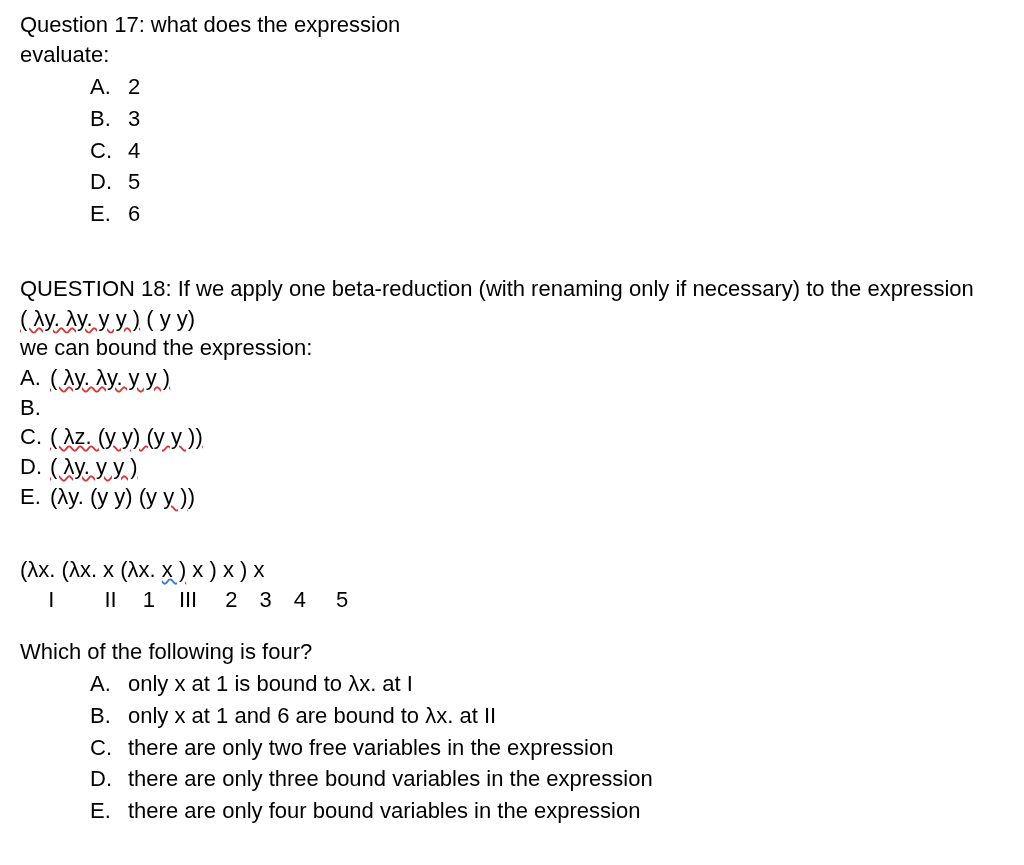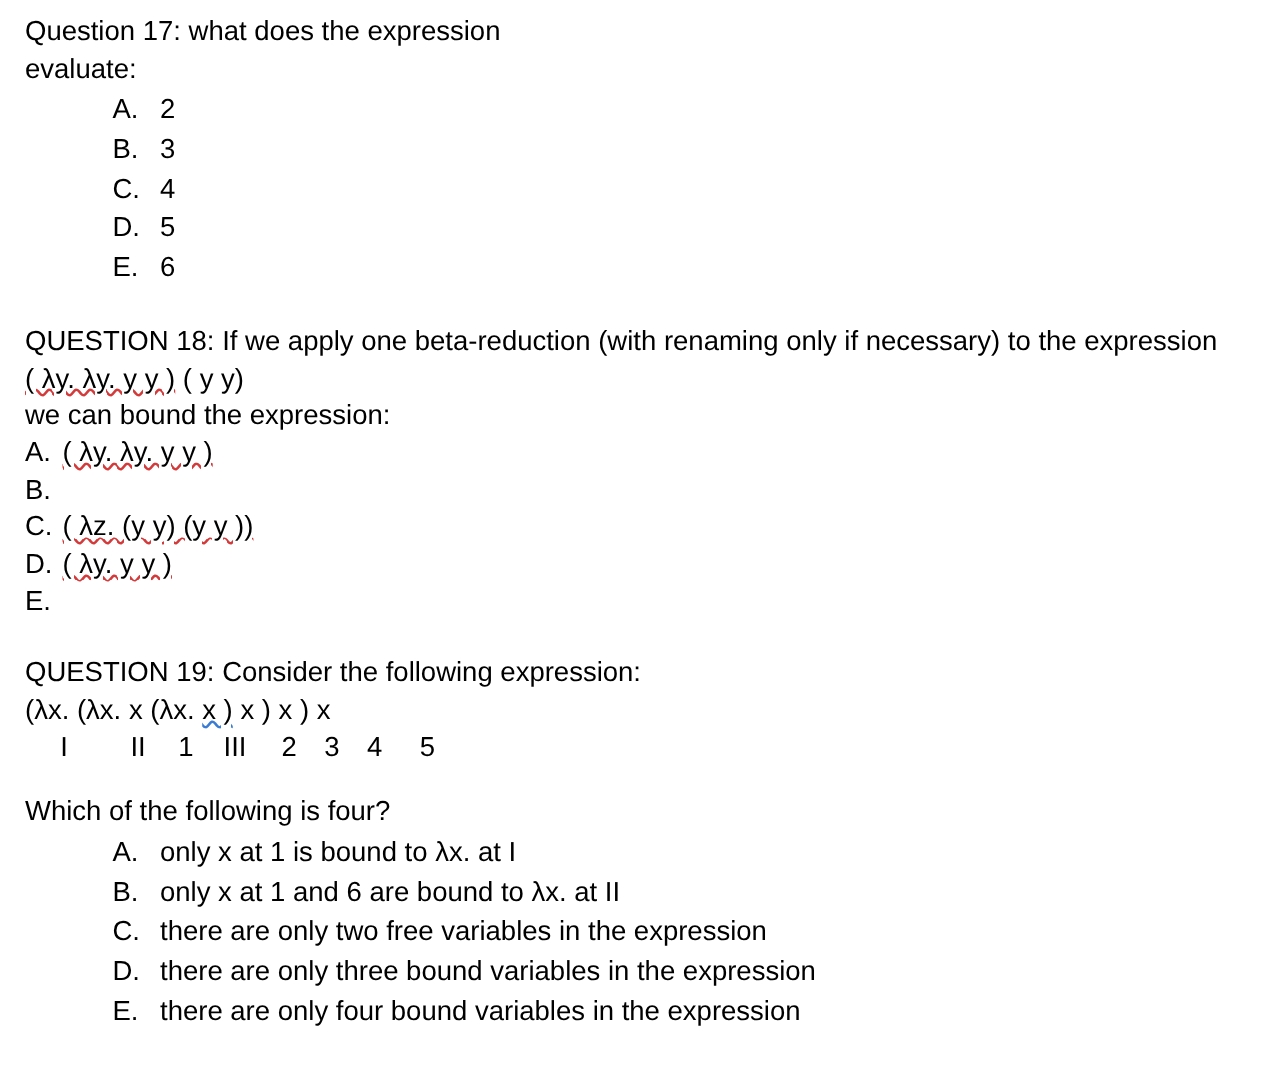--- a/index.html
+++ b/index.html
@@ -24,21 +24,21 @@
   .alpha-list {
     margin: 2px 0 0 0;
     padding-left: 70px;
   }
   .alpha-list .row {
     display: flex;
     gap: 14px;
     padding: 1px 0;
   }
   .alpha-list .letter { min-width: 24px; }
-  .qblock { margin-top: 28px; }
+  .qblock { margin-top: 44px; }
   .q18-list .row { display:flex; gap:2px; padding:0; }
   .q18-list .letter{ min-width:28px; }
   .label-row {
     font-family: Arial, Helvetica, sans-serif;
     letter-spacing: 0;
   }
   .label-row span { display:inline-block; }
 </style>
 </head>
 <body>
@@ -91,28 +91,26 @@
     <div class="row">
         <span class="letter">C. </span>
         <span class="squiggle-red">( λz. (y y) (y y ))</span>
       </div>
     <div class="row">
         <span class="letter">D. </span>
         <span class="squiggle-red">( λy. y y )</span>
       </div>
     <div class="row">
         <span class="letter">E. </span>
+        <span><span>(λy. (y y) (y </span><span class="squiggle-red">y )</span><span>)</span></span>
       </div>
   </div>
 </div>
 
 <div class="qblock">
-  <div>
-    <span class="bold">QUESTION 19:</span><span> Consider the following expression:</span>
-  </div>
   <div>
     <span>(λx. (λx. x (λx. </span><span class="squiggle-blue">x )</span><span> x ) x ) x</span>
   </div>
   <div class="label-row">
     <span style="width:22px;"></span>
     <span style="width:14px;">I</span>
     <span style="width:30px;"></span>
     <span style="width:20px;">II</span>
     <span style="width:6px;"></span>
     <span style="width:16px;">1</span>

